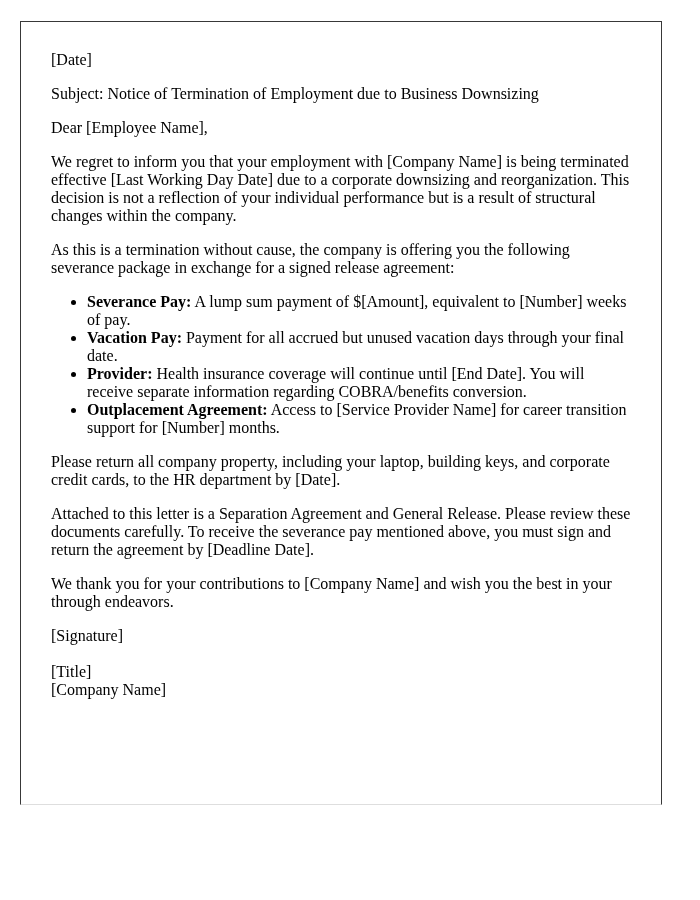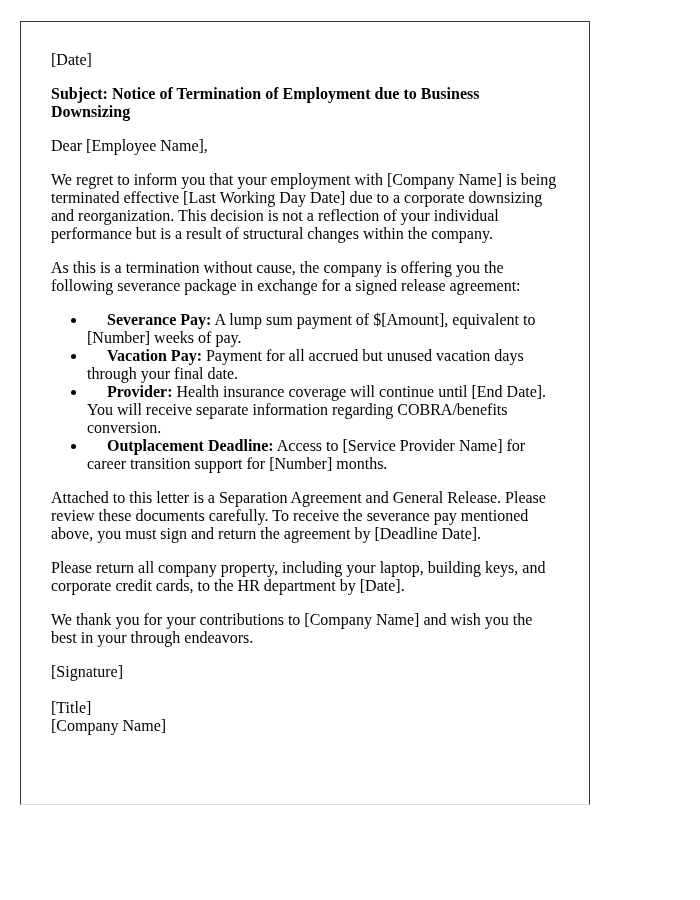--- a/index.html
+++ b/index.html
@@ -11,48 +11,47 @@
     width: 700px;
     height: 900px;
     position: relative;
     font-family: "Liberation Serif", "DejaVu Serif", serif;
     color: #000000;
   }
   .letter-page {
     position: absolute;
     left: 20px;
     top: 21px;
-    width: 570px;
+    width: 642px;
     height: 784px;
     box-sizing: border-box;
     border: 1px solid #383838;
     border-bottom: 1px solid #dedede;
     padding: 13px 30px 0 30px;
     font-size: 16px;
     line-height: 18px;
     overflow: hidden;
     background: #ffffff;
   }
   .letter-page p {
     margin: 16px 0;
   }
   .subject {
-    font-weight: bold;
+    font-weight: normal;
   }
   .letter-page ul {
     margin: 16px 0;
     padding-left: 36px;
   }
   .letter-page li {
     margin: 0;
     padding: 0;
   }
   .lead-in {
     font-weight: bold;
-    margin-left: 20px;
   }
 </style>
 </head>
 <body>
 
 <div class="letter-page">
 
   <p>[Date]</p>
 
 
@@ -61,26 +60,26 @@
   <p>Dear [Employee Name],</p>
 
   <p>We regret to inform you that your employment with [Company Name] is being terminated effective [Last Working Day Date] due to a corporate downsizing and reorganization. This decision is not a reflection of your individual performance but is a result of structural changes within the company.</p>
 
   <p>As this is a termination without cause, the company is offering you the following severance package in exchange for a signed release agreement:</p>
 
   <ul>
     <li><span class="lead-in">Severance Pay:</span> <span>A lump sum payment of $[Amount], equivalent to [Number] weeks of pay.</span></li>
     <li><span class="lead-in">Vacation Pay:</span> <span>Payment for all accrued but unused vacation days through your final date.</span></li>
     <li><span class="lead-in">Provider:</span> <span>Health insurance coverage will continue until [End Date]. You will receive separate information regarding COBRA/benefits conversion.</span></li>
-    <li><span class="lead-in">Outplacement Deadline:</span> <span>Access to [Service Provider Name] for career transition support for [Number] months.</span></li>
+    <li><span class="lead-in">Outplacement Agreement:</span> <span>Access to [Service Provider Name] for career transition support for [Number] months.</span></li>
   </ul>
 
+  <p>Please return all company property, including your laptop, building keys, and corporate credit cards, to the HR department by [Date].</p>
+
   <p>Attached to this letter is a Separation Agreement and General Release. Please review these documents carefully. To receive the severance pay mentioned above, you must sign and return the agreement by [Deadline Date].</p>
-
-  <p>Please return all company property, including your laptop, building keys, and corporate credit cards, to the HR department by [Date].</p>
 
   <p>We thank you for your contributions to [Company Name] and wish you the best in your through endeavors.</p>
 
 
   <p>
     <span>[Signature]</span><br>
     <br>
     <span>[Title]</span><br>
     <span>[Company Name]</span>
   </p>

